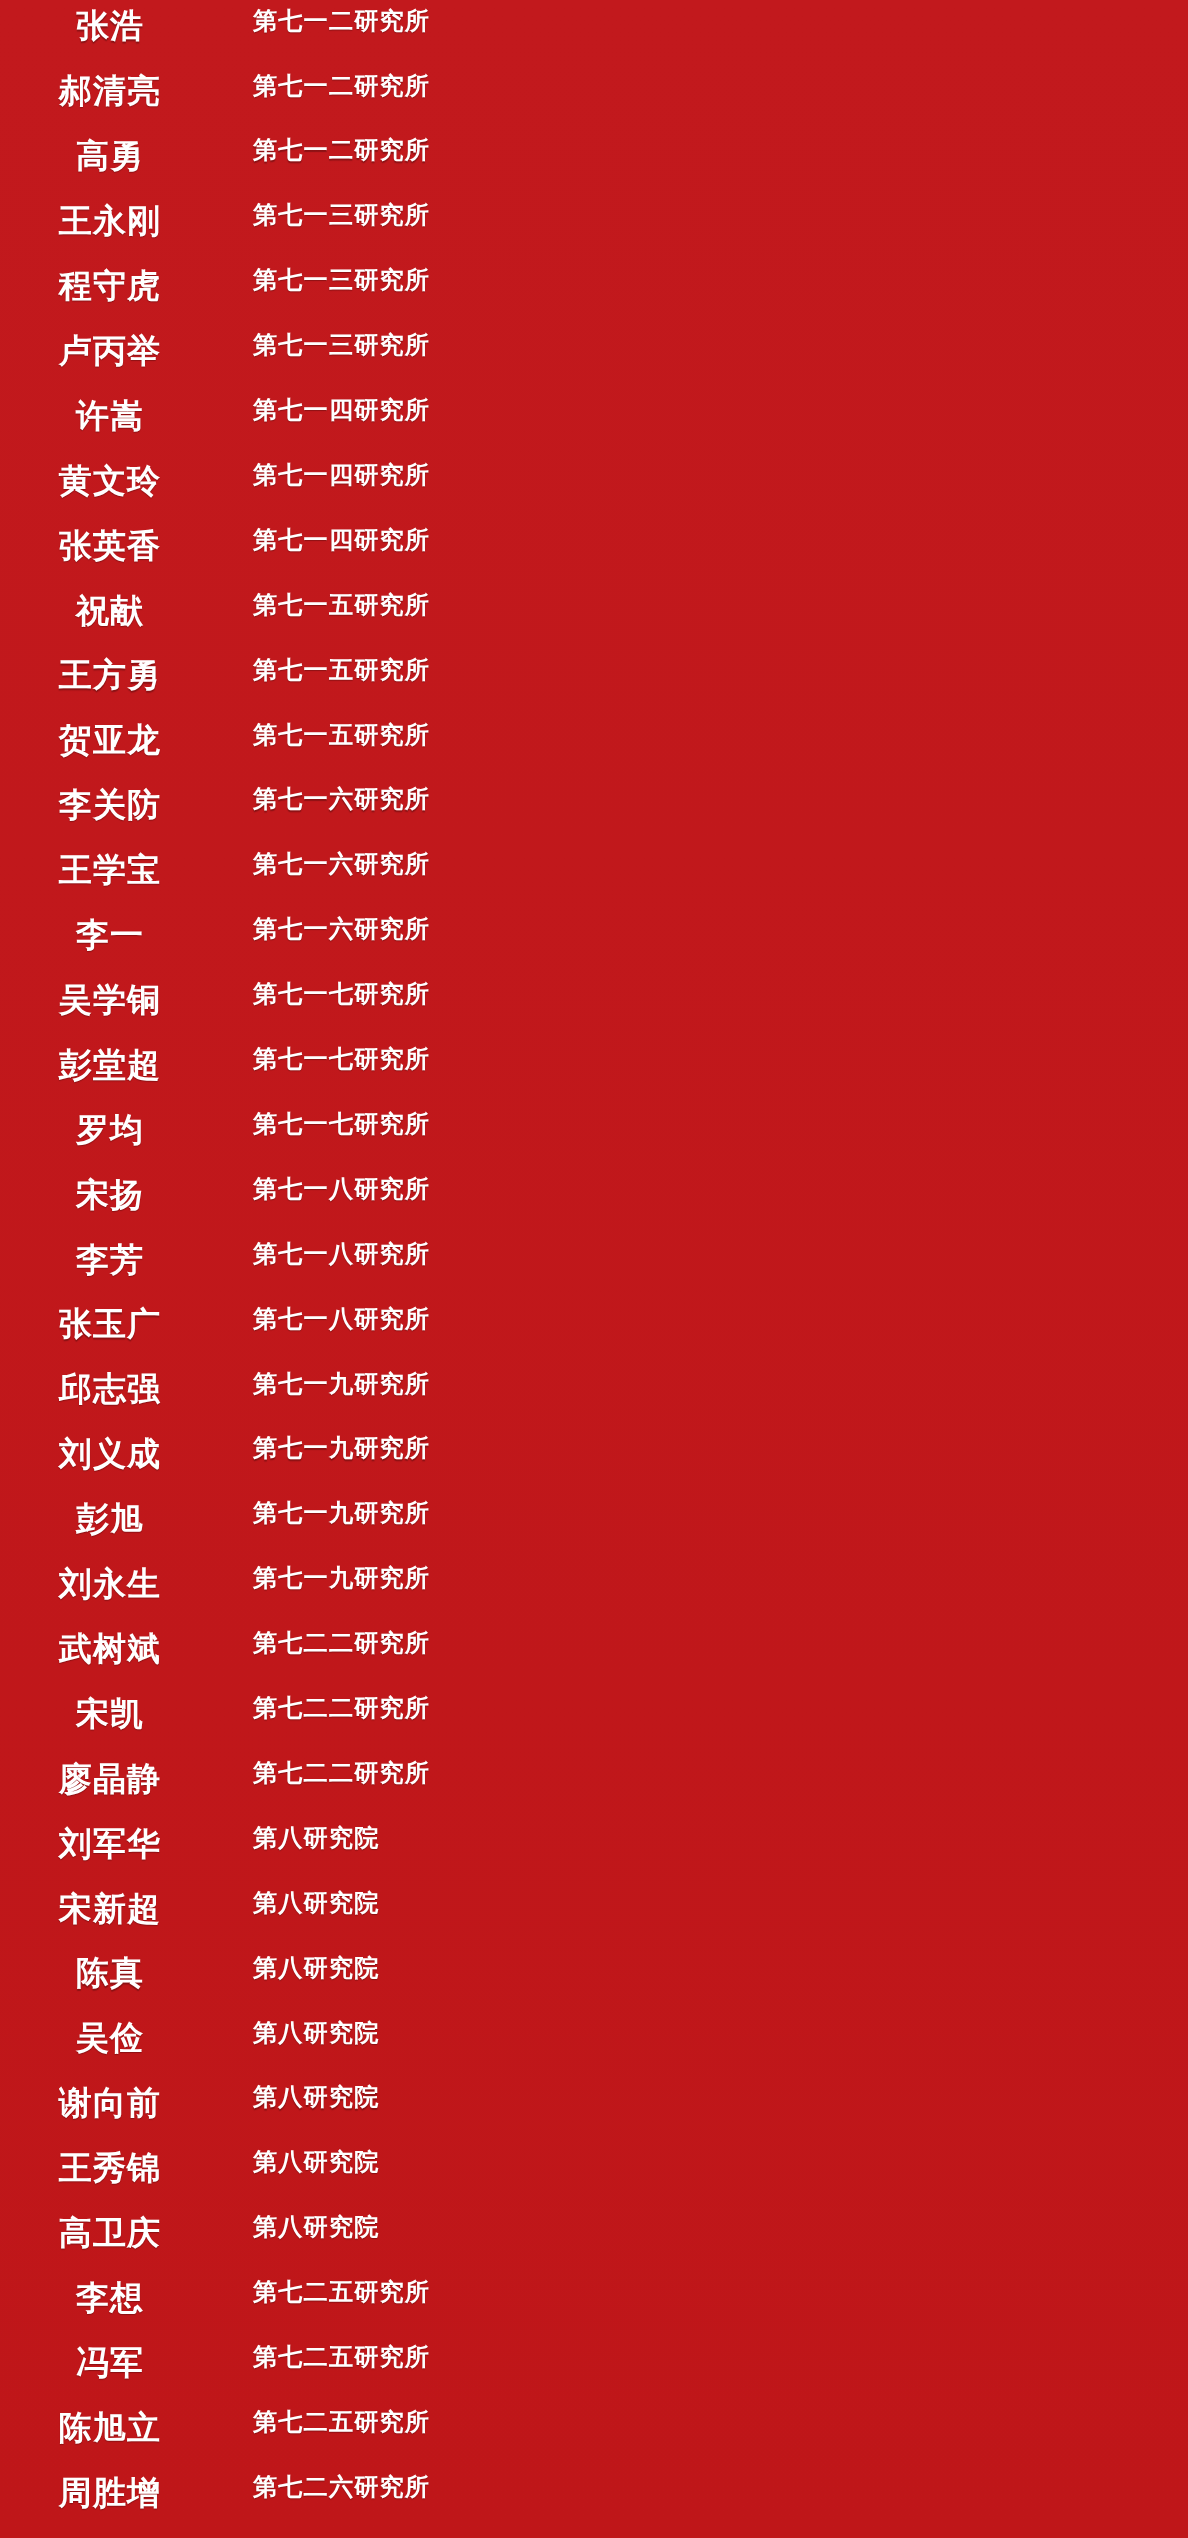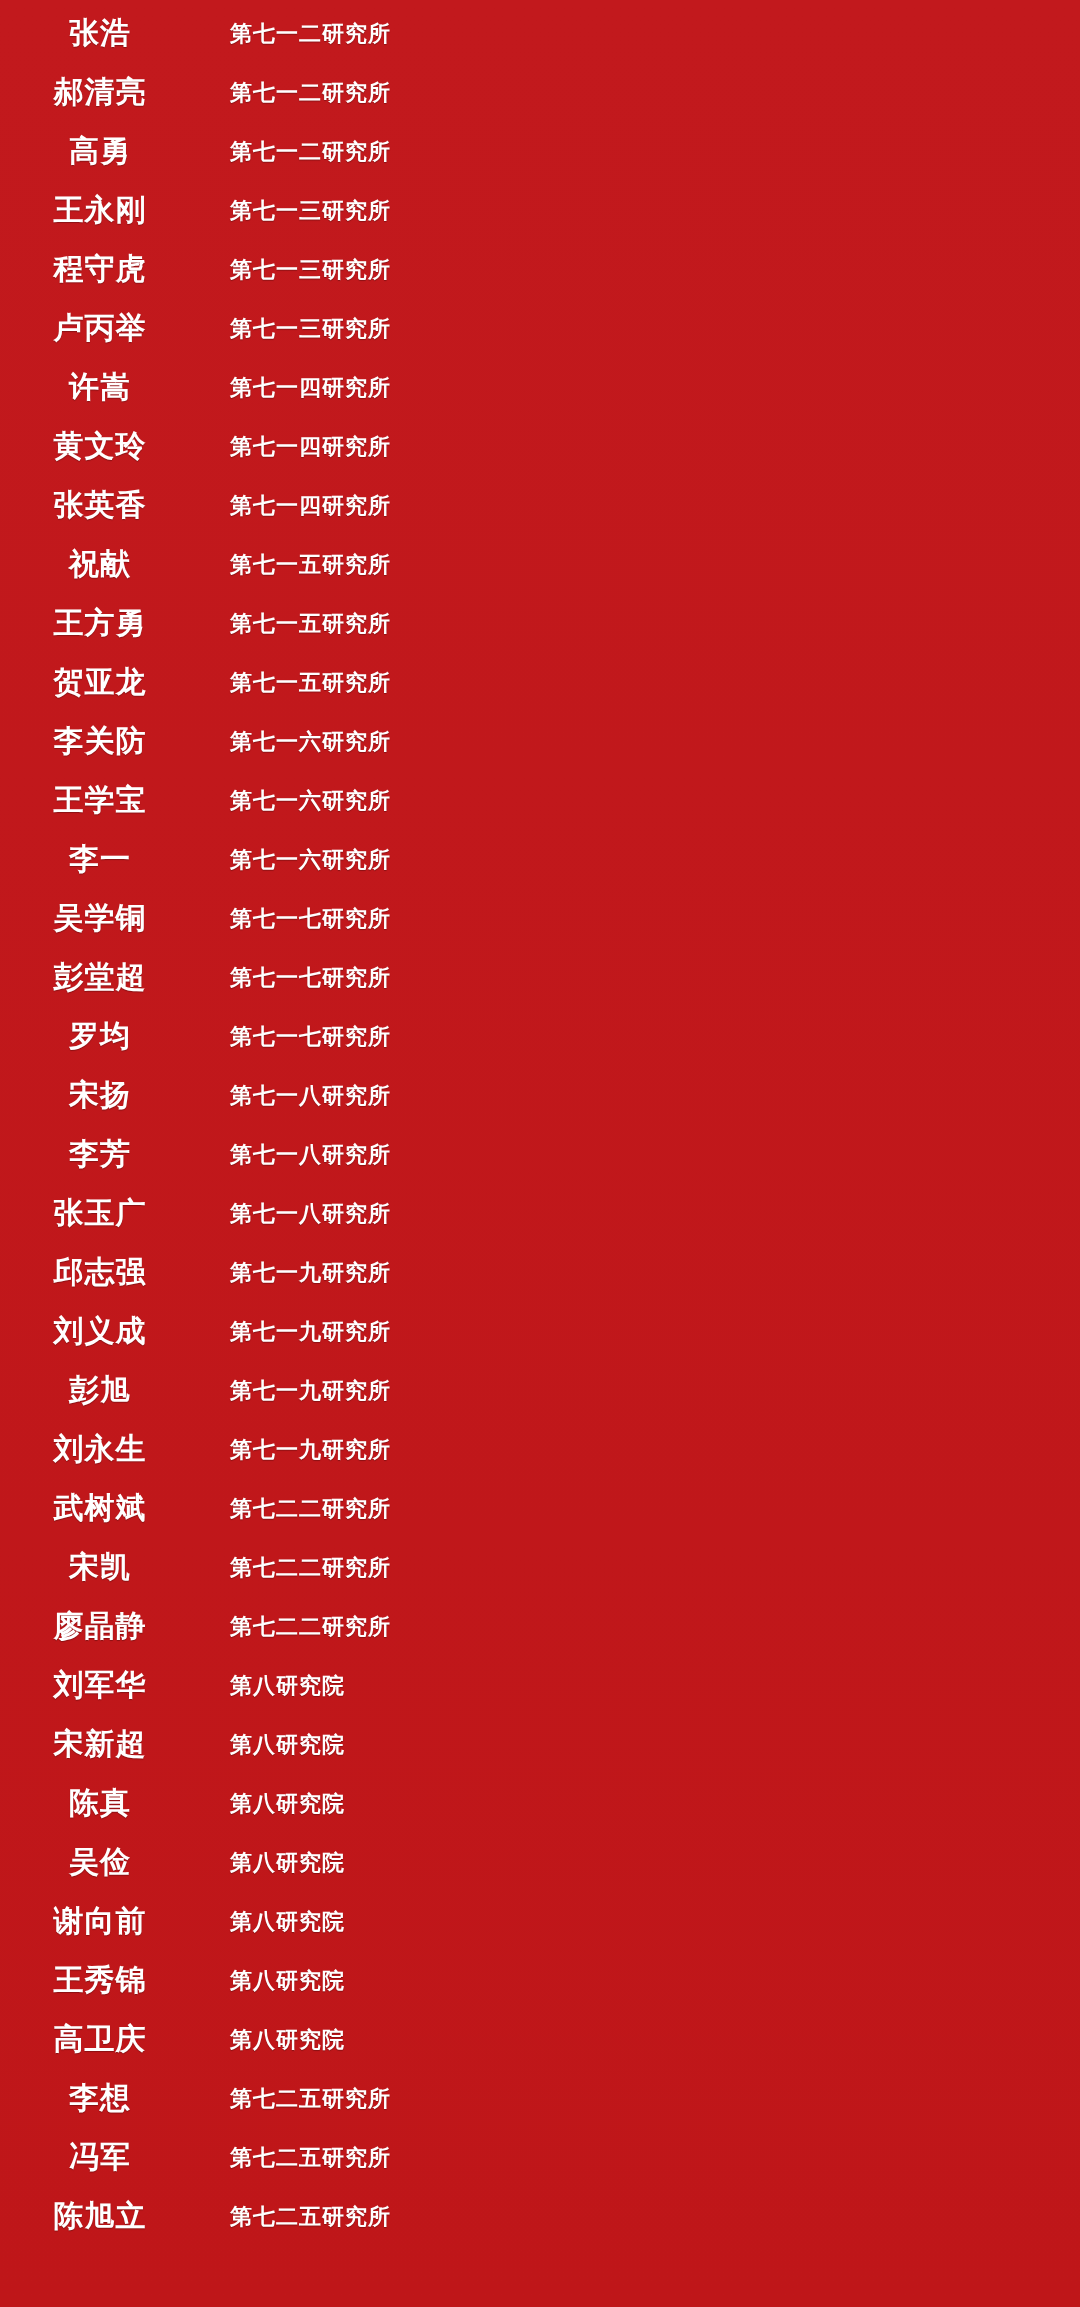--- a/index.html
+++ b/index.html
@@ -19,21 +19,20 @@
     height: 2307px;
     background: linear-gradient(to bottom, #c2191d 0%, #bf1619 100%);
     box-sizing: border-box;
     padding-top: 4px;
   }
   .roster {
     display: block;
   }
   .row {
     display: flex;
-    align-items: center;
     height: 59px;
   }
   .name {
     width: 200px;
     min-width: 200px;
     text-align: center;
     color: #ffffff;
     font-size: 30px;
     font-weight: bold;
     letter-spacing: 1px;
@@ -202,14 +201,18 @@
         <div class="unit">第七二五研究所</div>
       </div>
       <div class="row">
         <div class="name">冯军</div>
         <div class="unit">第七二五研究所</div>
       </div>
       <div class="row">
         <div class="name">陈旭立</div>
         <div class="unit">第七二五研究所</div>
       </div>
+      <div class="row">
+        <div class="name">周胜增</div>
+        <div class="unit">第七二六研究所</div>
+      </div>
     </div>
 </div>
 
 </body></html>

